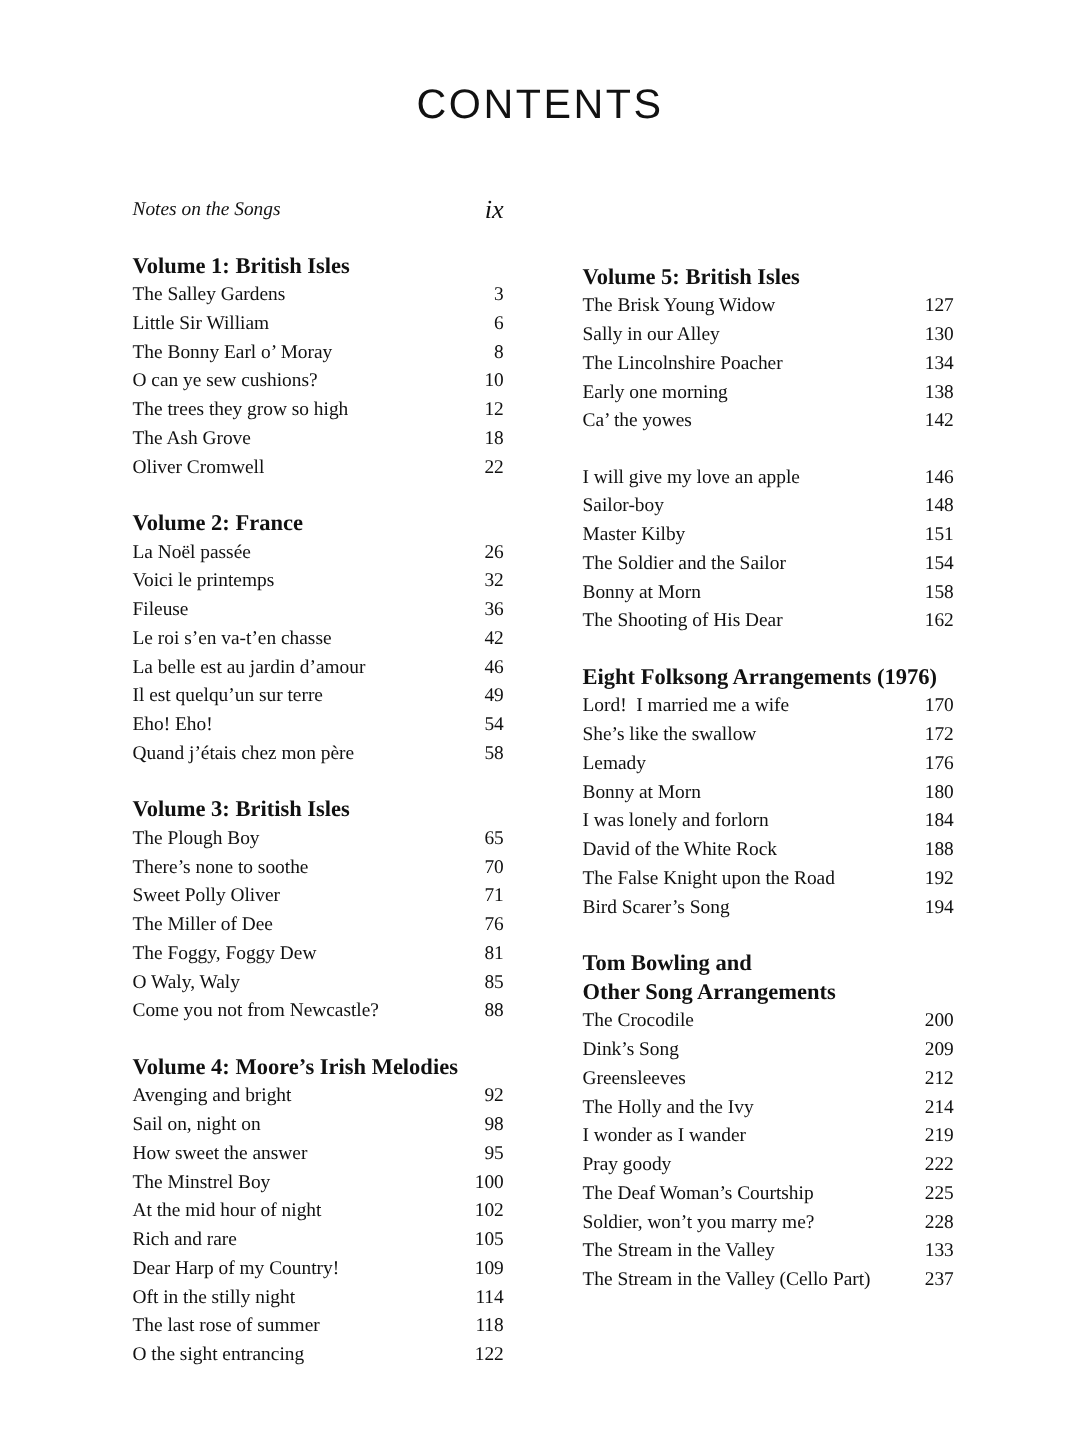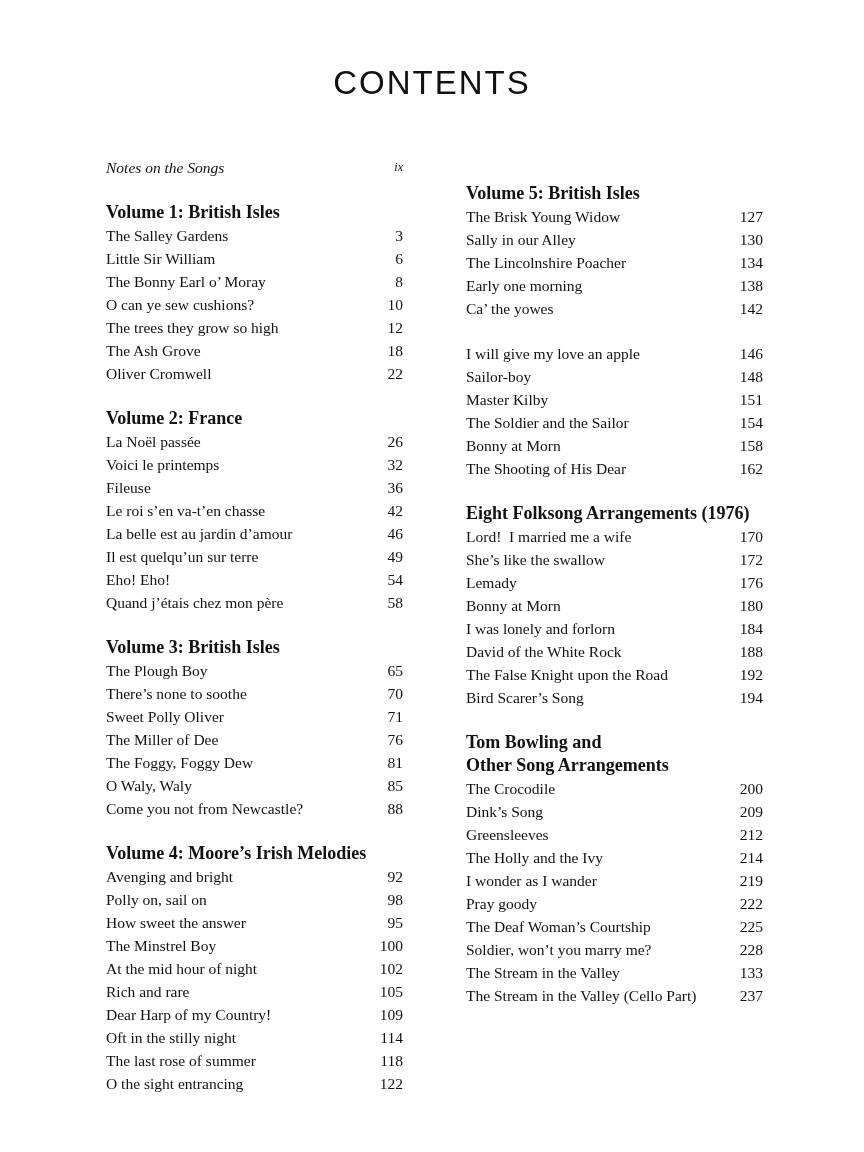--- a/index.html
+++ b/index.html
@@ -37,41 +37,41 @@
     color: #111111;
     white-space: nowrap;
   }
 
   
   .col {
     position: absolute;
     width: 297px;
   }
   .col-left  { left: 106px; top: 138px; }
-  .col-right { left: 466px; top: 164px; }
+  .col-right { left: 466px; top: 192px; }
 
   
   .front-row {
     position: relative;
     height: 23px;
     line-height: 23px;
     font-size: 15.5px;
     font-style: italic;
   }
   .front-row .front-label {
     display: inline-block;
   }
   .front-row .front-page {
     position: absolute;
     right: 0;
     top: 0;
     width: 46px;
     text-align: right;
     font-style: italic;
-    font-size: 12px;
+    font-size: 21px;
   }
 
   
   .section { margin-top: 0; }
   .section.spaced { margin-top: 22px; }
 
   .section-heading {
     font-size: 18px;
     font-weight: bold;
     line-height: 23px;
@@ -138,21 +138,21 @@
           <div class="entry"><span class="entry-title">There’s none to soothe</span><span class="entry-page">70</span></div>
           <div class="entry"><span class="entry-title">Sweet Polly Oliver</span><span class="entry-page">71</span></div>
           <div class="entry"><span class="entry-title">The Miller of Dee</span><span class="entry-page">76</span></div>
           <div class="entry"><span class="entry-title">The Foggy, Foggy Dew</span><span class="entry-page">81</span></div>
           <div class="entry"><span class="entry-title">O Waly, Waly</span><span class="entry-page">85</span></div>
           <div class="entry"><span class="entry-title">Come you not from Newcastle?</span><span class="entry-page">88</span></div>
         </div>
         <div class="section spaced">
           <div class="section-heading">Volume 4: Moore’s Irish Melodies</div>
           <div class="entry"><span class="entry-title">Avenging and bright</span><span class="entry-page">92</span></div>
-          <div class="entry"><span class="entry-title">Polly on, sail on</span><span class="entry-page">98</span></div>
+          <div class="entry"><span class="entry-title">Sail on, night on</span><span class="entry-page">98</span></div>
           <div class="entry"><span class="entry-title">How sweet the answer</span><span class="entry-page">95</span></div>
           <div class="entry"><span class="entry-title">The Minstrel Boy</span><span class="entry-page">100</span></div>
           <div class="entry"><span class="entry-title">At the mid hour of night</span><span class="entry-page">102</span></div>
           <div class="entry"><span class="entry-title">Rich and rare</span><span class="entry-page">105</span></div>
           <div class="entry"><span class="entry-title">Dear Harp of my Country!</span><span class="entry-page">109</span></div>
           <div class="entry"><span class="entry-title">Oft in the stilly night</span><span class="entry-page">114</span></div>
           <div class="entry"><span class="entry-title">The last rose of summer</span><span class="entry-page">118</span></div>
           <div class="entry"><span class="entry-title">O the sight entrancing</span><span class="entry-page">122</span></div>
         </div>
       </div>

